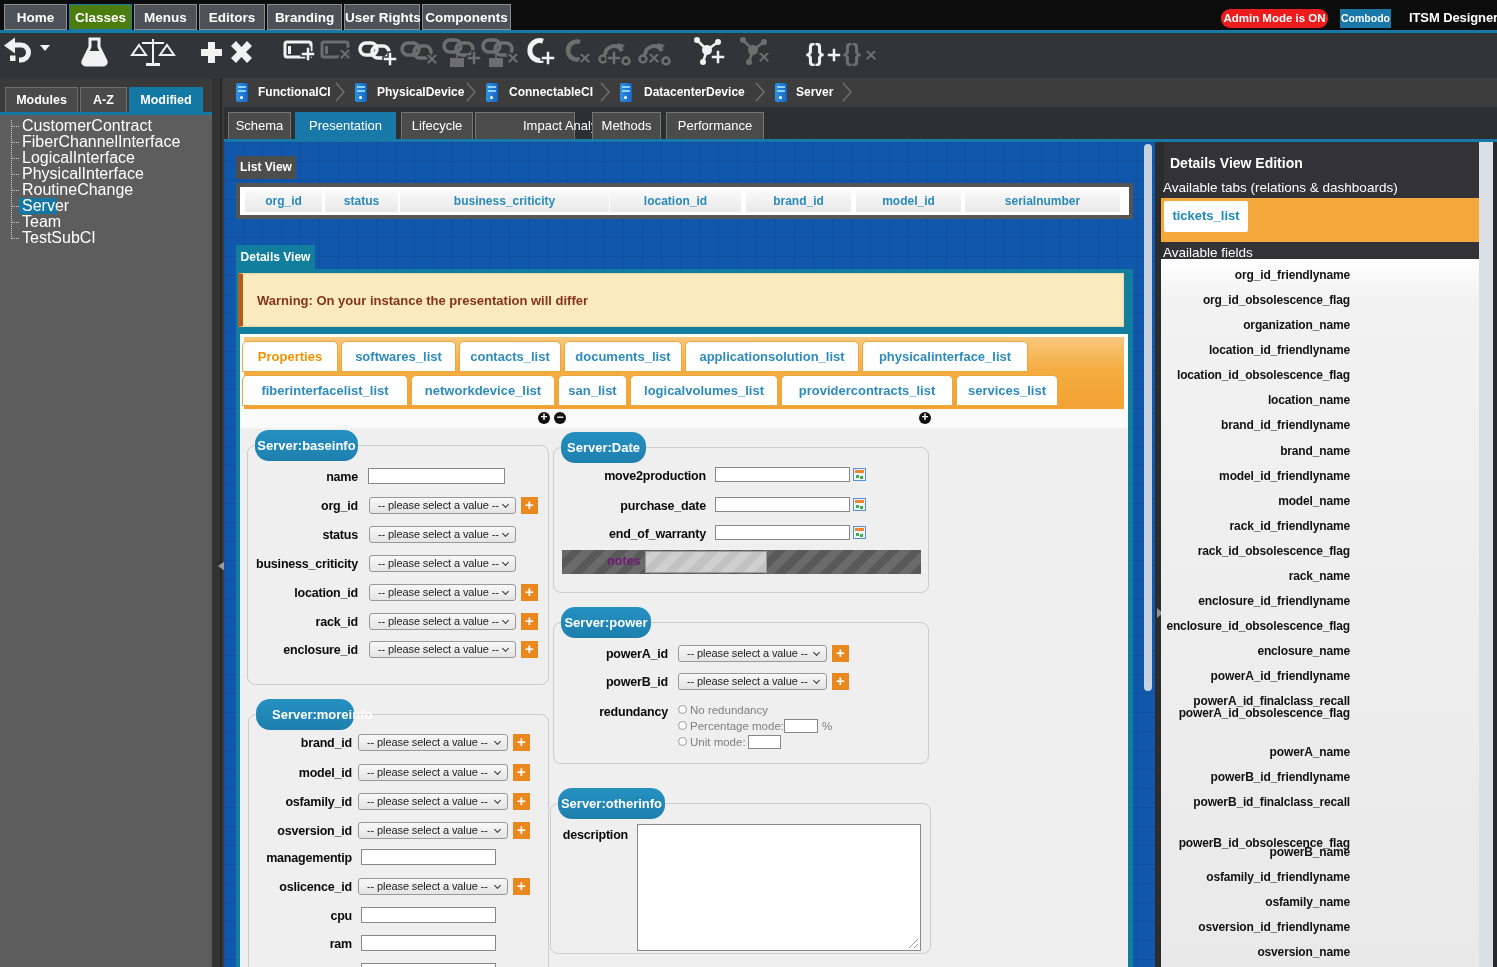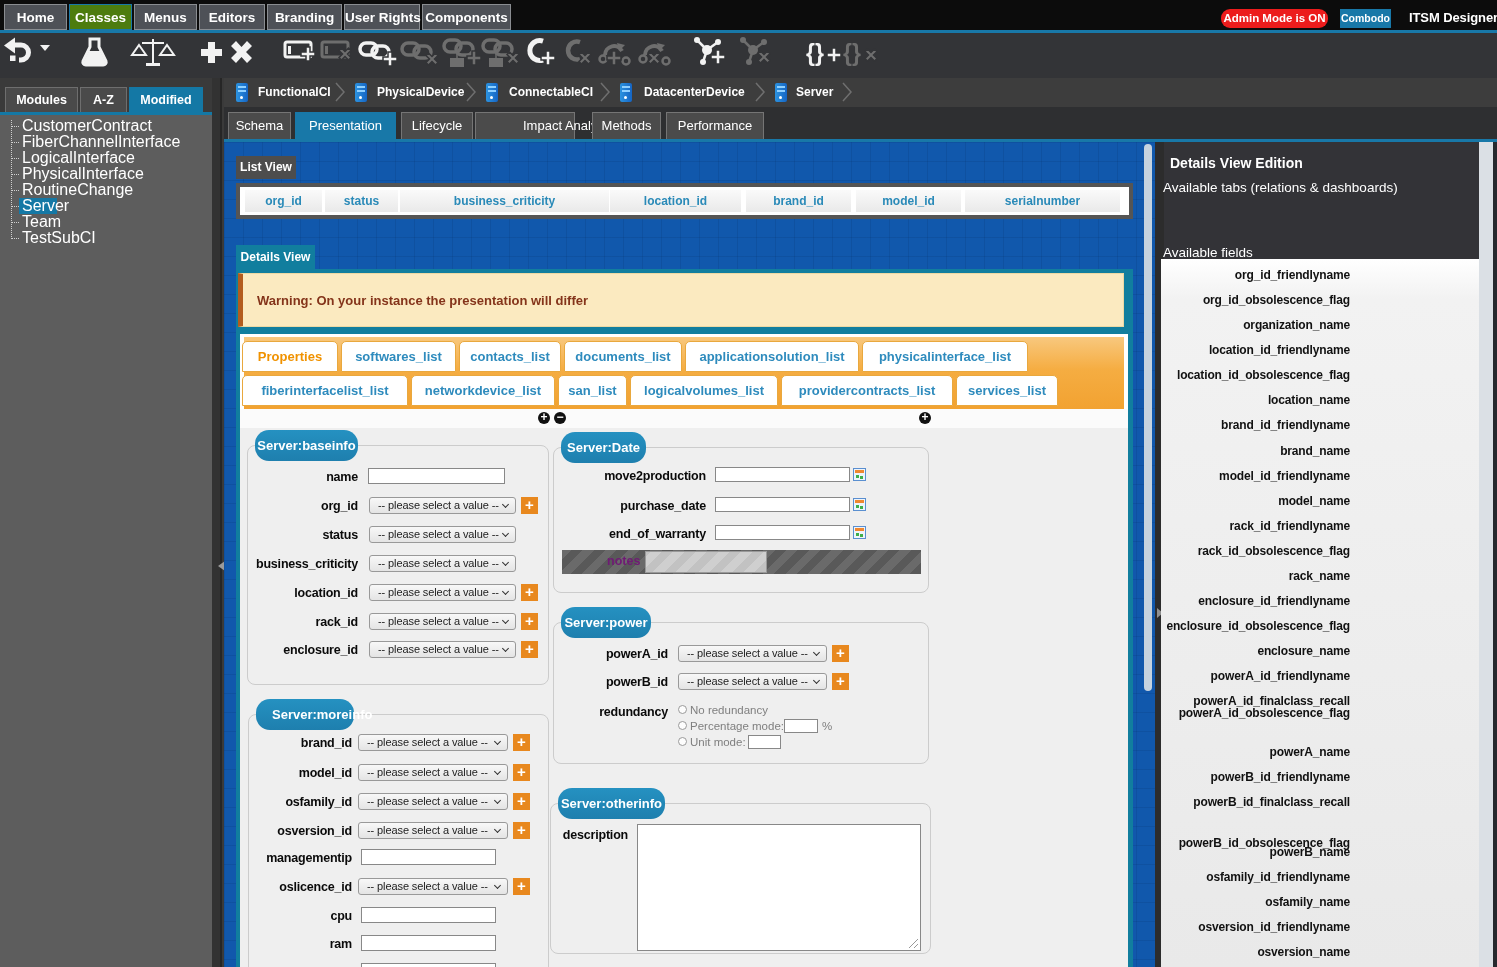--- a/index.html
+++ b/index.html
@@ -399,20 +399,23 @@
 </div>
 </div>
 <div id="mscroll"></div>
 </div>
 <div class="abs" id="rsb">
 <div id="rhandle">
         <div class="arr"></div>
       </div>
 <div class="h1">Details View Edition</div>
 <div class="h2" style="top:38px;">Available tabs (relations &amp; dashboards)</div>
+<div id="rtabsorange">
+        <div id="ticketbox">tickets_list</div>
+      </div>
 <div class="h2" style="top:103px;">Available fields</div>
 <div id="rfields">
 <div class="rfitem" style="top:9px;">org_id_friendlyname</div>
 <div class="rfitem" style="top:34px;">org_id_obsolescence_flag</div>
 <div class="rfitem" style="top:59px;">organization_name</div>
 <div class="rfitem" style="top:84px;">location_id_friendlyname</div>
 <div class="rfitem" style="top:109px;">location_id_obsolescence_flag</div>
 <div class="rfitem" style="top:134px;">location_name</div>
 <div class="rfitem" style="top:159px;">brand_id_friendlyname</div>
 <div class="rfitem" style="top:185px;">brand_name</div>

